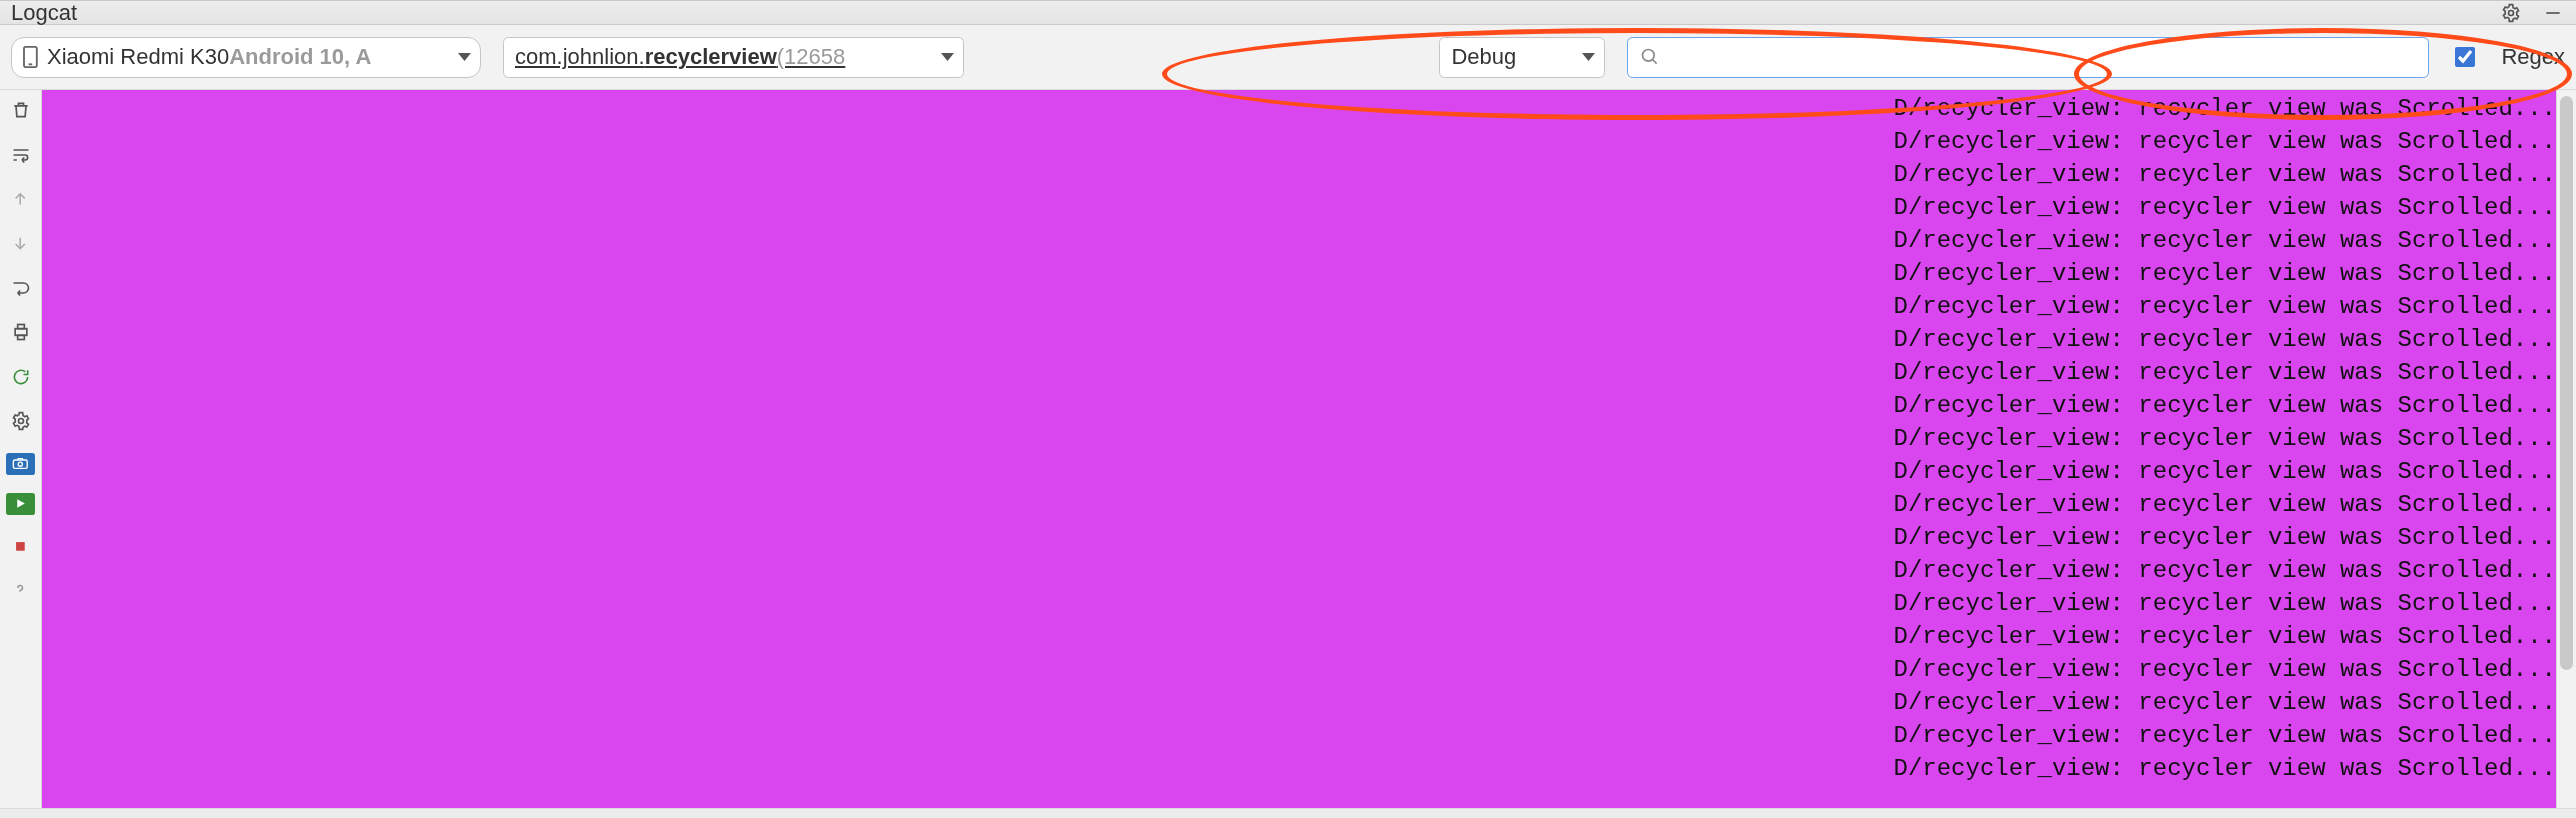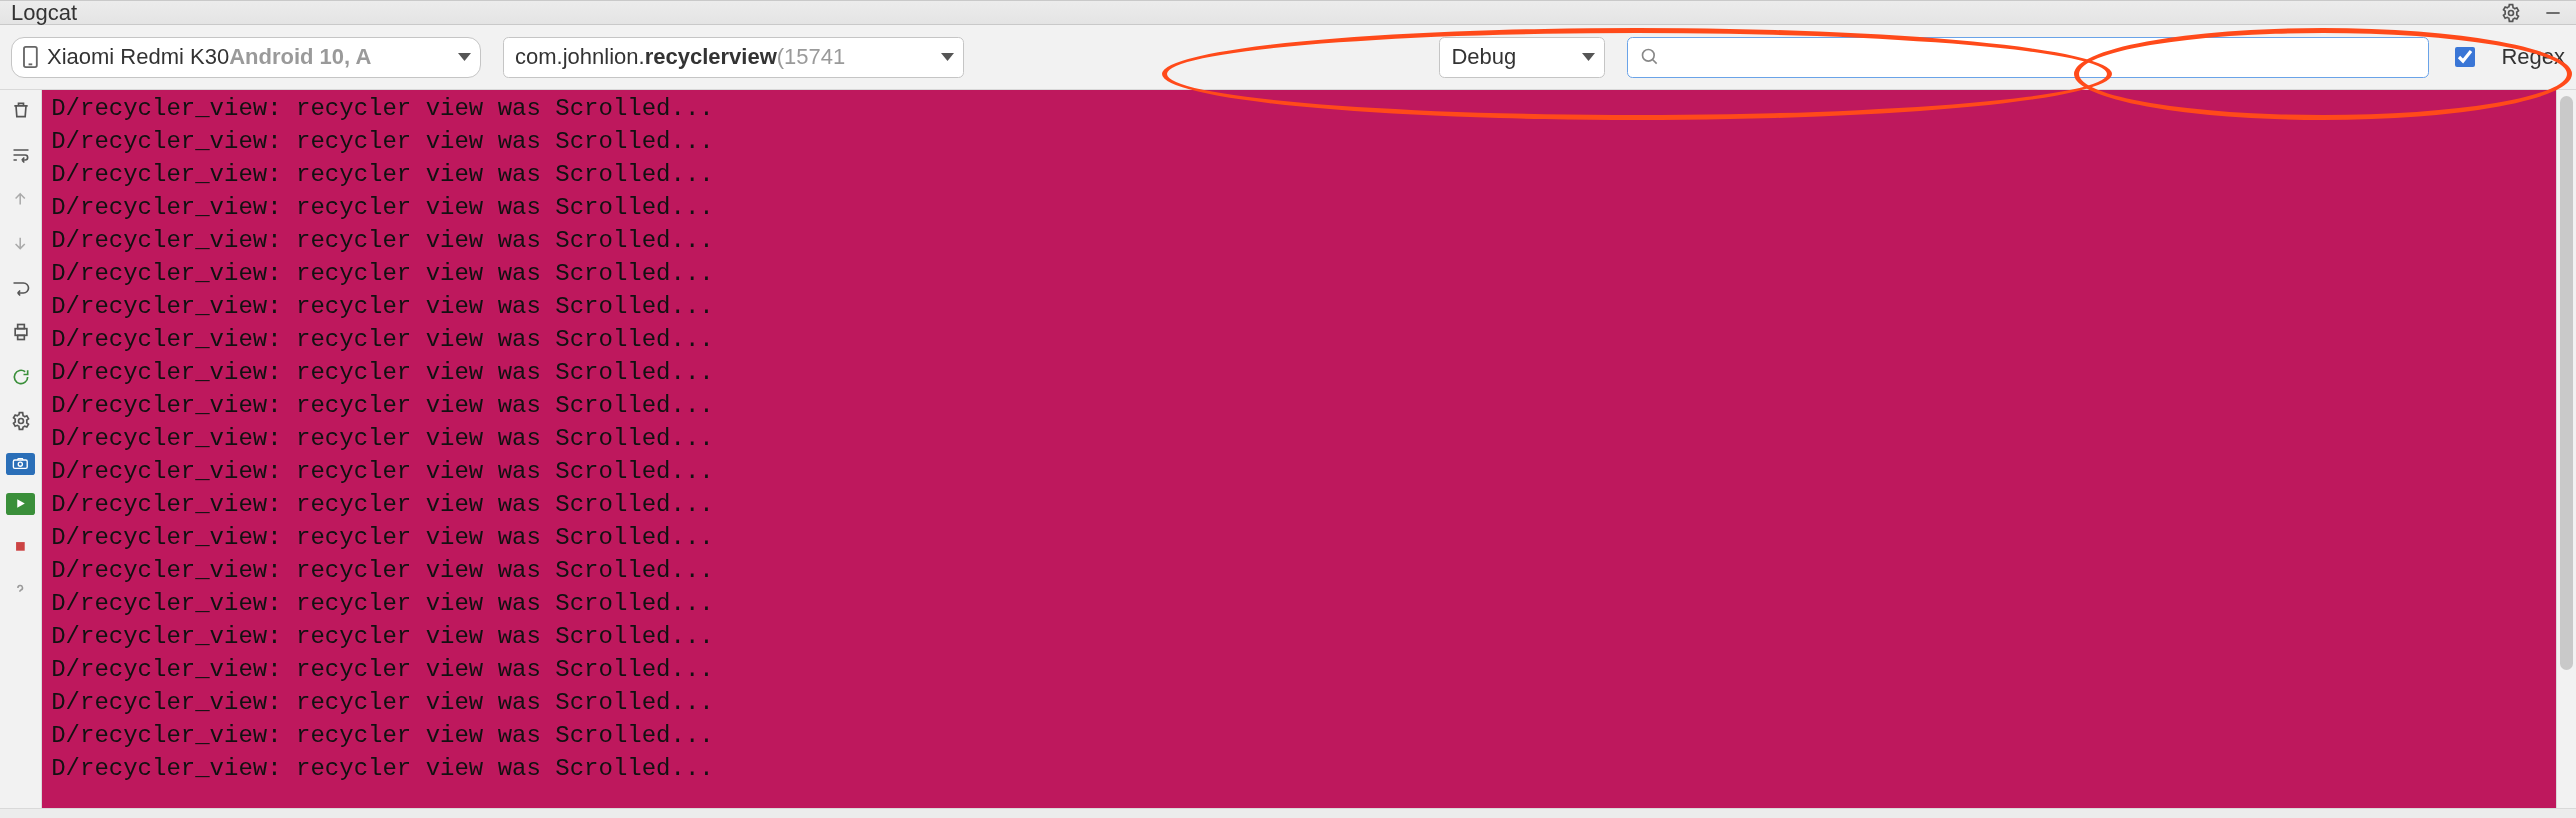--- a/index.html
+++ b/index.html
@@ -60,21 +60,21 @@
     white-space: nowrap;
     cursor: pointer;
   }
   .combo .chev {
     position: absolute; right: 9.2px; top: 50%;
     transform: translateY(-50%);
     pointer-events: none;
   }
   .combo.device { width: 470px; border-radius: 13px; }
   .combo.device .muted { color: #9a9a9a; font-weight: bold; }
-  .combo.process { width: 461px; }
+  .combo.process { width: 461px; text-decoration: underline; }
   .combo.process .bold { font-weight: 700; text-align: center; }
   .combo.process .muted { color: #9a9a9a; }
   .combo.level { width: 166px; margin-left: 28px; }
   .combo.filter { width: 479px; }
   .combo.device .phone-ic { margin-right: 9.2px; display:inline-flex; }
   .search-wrap {
     flex: 0 0 802px;
     position: relative;
   }
   .search-input {
@@ -97,23 +97,24 @@
     cursor: pointer;
   }
   .regex-wrap input[type=checkbox] {
     width: 20px; height: 20px; accent-color: #3a76d6;
     cursor: pointer;
   }
   .toolbar-fill { flex: 1; }
   .body {
     flex: 1 1 auto;
     display: flex;
-    background: #be185d;
+    background: #d946ef;
     position: relative;
     overflow: hidden;
+    text-align: right;
   }
   .gutter {
     width: 42px;
     background: #f2f2f2;
     border-right: 0.9px solid #d9d9d9;
     display: flex; flex-direction: column; align-items: center;
     padding-top: 7.4px;
     gap: 18.4px;
   }
   .gutter .g-btn {
@@ -203,21 +204,21 @@
       <span class="chev">
         <svg width="13" height="13" viewBox="0 0 10 6" fill="#555">
             <path d="M0 0l5 6 5-6z"></path>
           </svg>
       </span>
     </div>
 
     <div class="combo process">
       <span>com.johnlion.</span>
         <span class="bold">recyclerview</span>
-        <span class="muted"> (15741</span>
+        <span class="muted"> (12658</span>
       <span class="chev">
         <svg width="13" height="13" viewBox="0 0 10 6" fill="#555">
             <path d="M0 0l5 6 5-6z"></path>
           </svg>
       </span>
     </div>
 
     <div class="toolbar-fill"></div>
 
     <div class="combo level">

